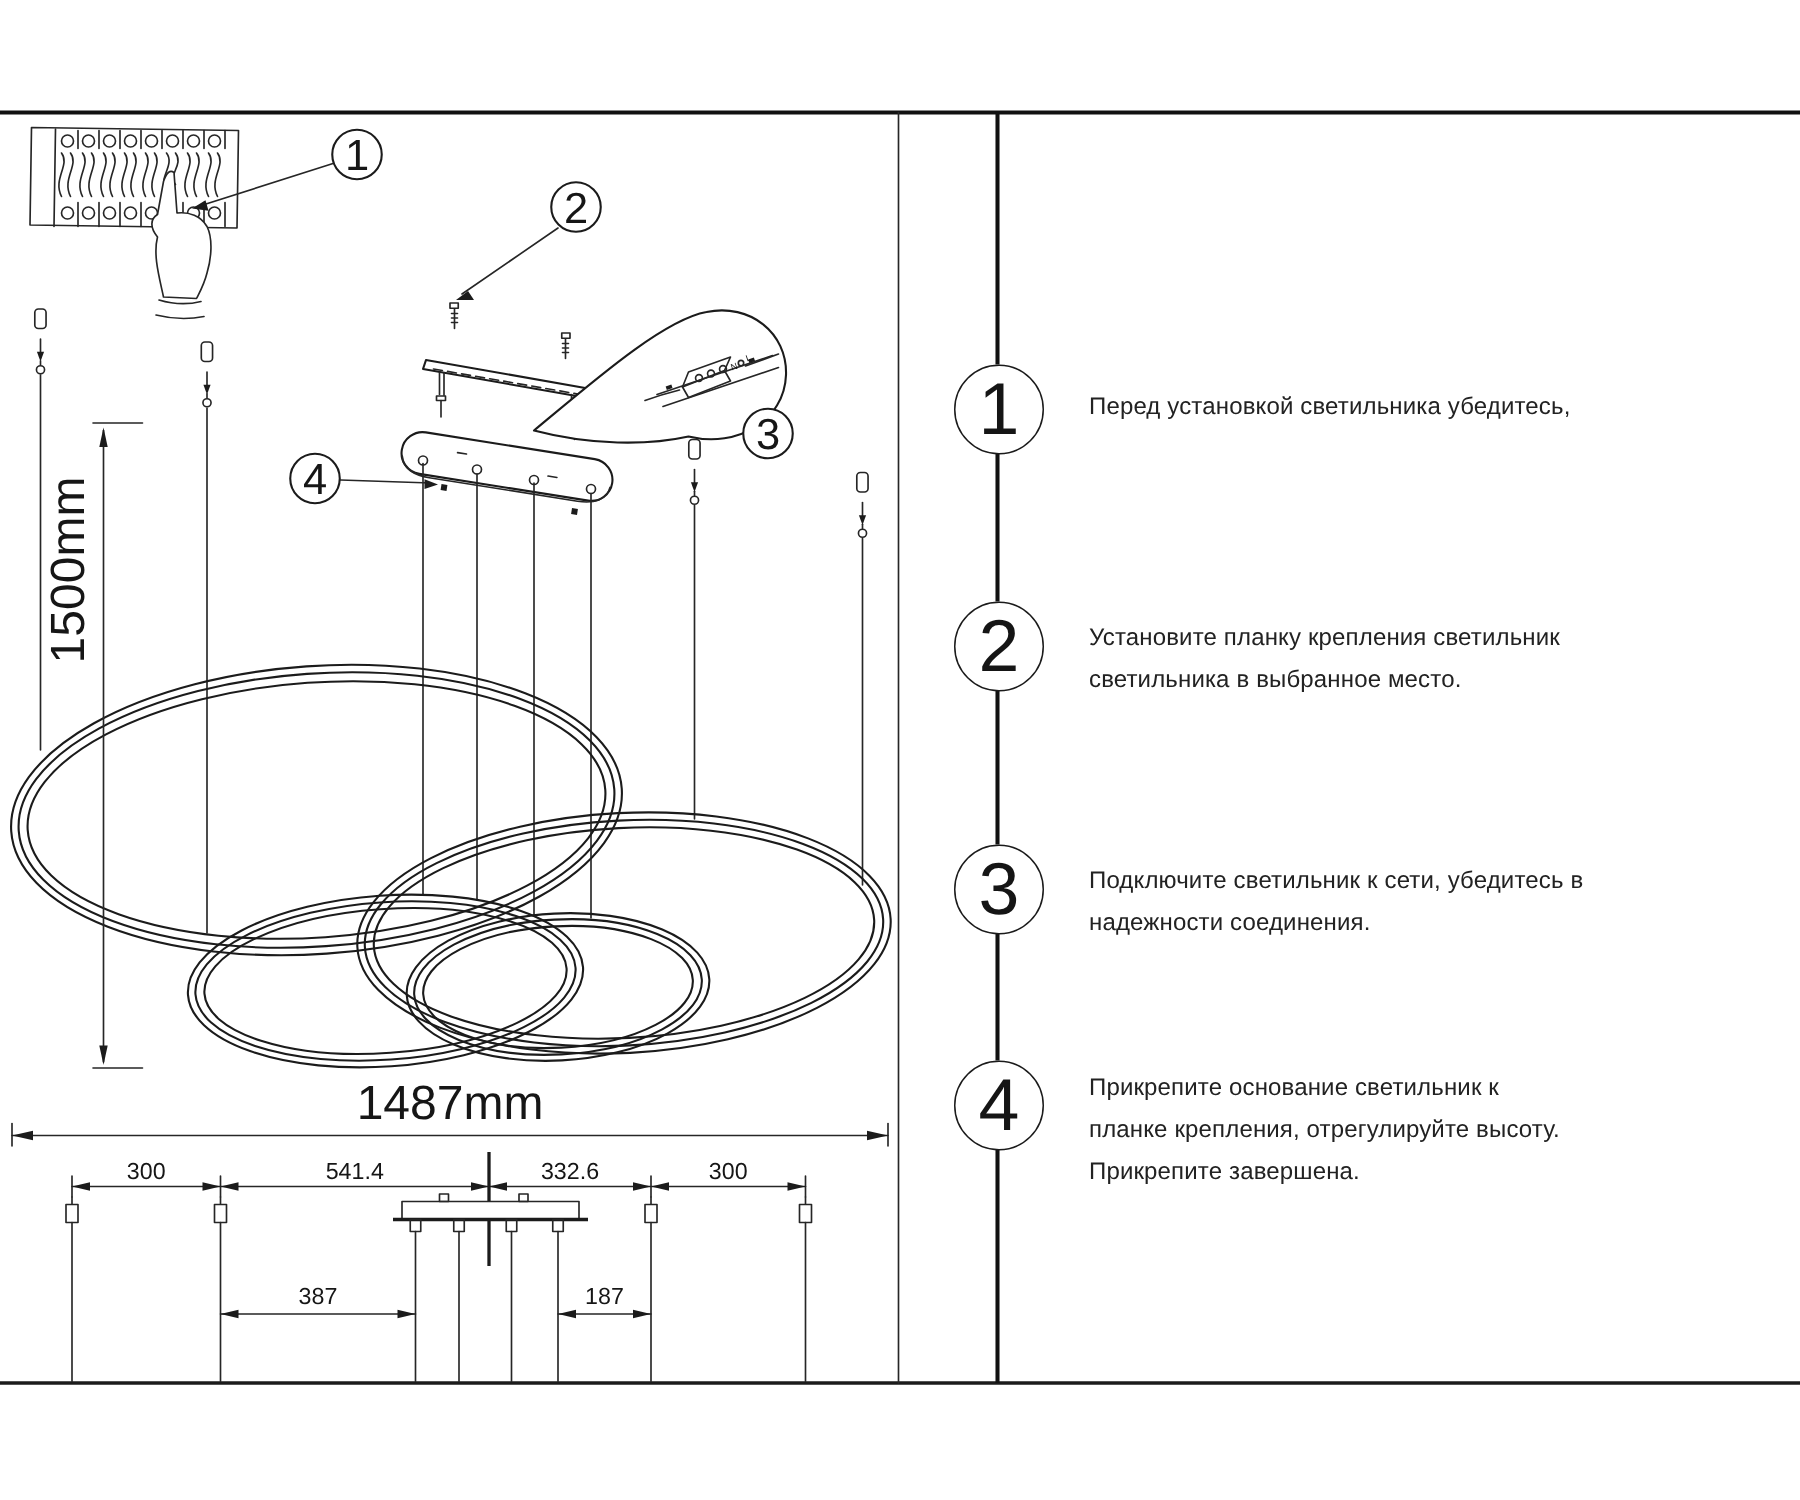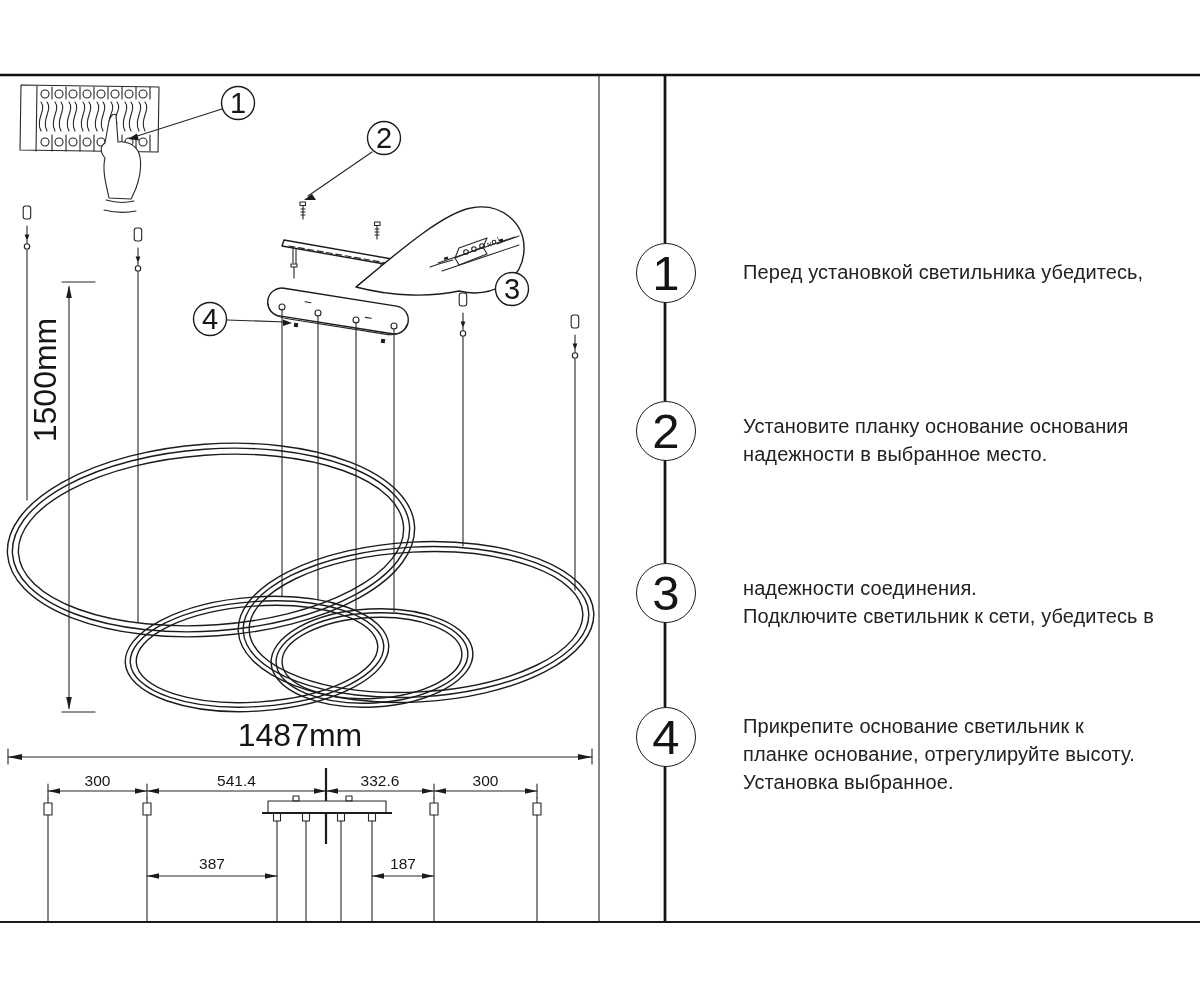--- a/index.html
+++ b/index.html
@@ -3,21 +3,21 @@
 <meta charset="utf-8">
 <style>
   html,body{margin:0;padding:0;background:#e8e8e8}
   .page{position:relative;width:1200px;height:1000px;background:#ffffff;
         font-family:"Liberation Sans",sans-serif;color:#1b1b1b;overflow:hidden}
   .page svg{position:absolute;left:0;top:0}
   
   .step-circle{position:absolute;left:636px;width:58px;height:58px;border:1.8px solid #1b1b1b;
                border-radius:50%;background:#fff;display:flex;align-items:center;justify-content:center;
                font-size:49px;line-height:1;z-index:2;color:#151515}
-  .step-text{position:absolute;left:743px;width:448px;font-size:20px;line-height:28px;
+  .step-text{position:absolute;left:726px;width:448px;font-size:16px;line-height:28px;
              letter-spacing:.1px;z-index:2;color:#222}
   
   .ln{fill:none;stroke:#1b1b1b;stroke-width:1.4;stroke-linecap:round;stroke-linejoin:round}
   .lnt{fill:none;stroke:#262626;stroke-width:1.1;stroke-linecap:round;stroke-linejoin:round}
   .ln2{fill:none;stroke:#1b1b1b;stroke-width:2.2;stroke-linecap:butt}
   .ln3{fill:none;stroke:#111;stroke-width:2.7;stroke-linecap:butt}
   .fl{fill:#1b1b1b;stroke:none}
   .wh{fill:#ffffff}
   text{fill:#161616;font-family:"Liberation Sans",sans-serif}
   .t32{font-size:32px}
@@ -323,35 +323,35 @@
     <span>1</span>
   </div>
   <div class="step-text" style="top:258px">
     <div>Перед установкой светильника убедитесь,</div>
   </div>
 
   <div class="step-circle" style="top:401px">
     <span>2</span>
   </div>
   <div class="step-text" style="top:412px">
-    <div>Установите планку основание основания</div>
-    <div>надежности в выбранное место.</div>
+    <div>Установите планку крепления светильник</div>
+    <div>светильника в выбранное место.</div>
   </div>
 
   <div class="step-circle" style="top:563px">
     <span>3</span>
   </div>
   <div class="step-text" style="top:574px">
+    <div>Подключите светильник к сети, убедитесь в</div>
     <div>надежности соединения.</div>
-    <div>Подключите светильник к сети, убедитесь в</div>
   </div>
 
   <div class="step-circle" style="top:707px">
     <span>4</span>
   </div>
   <div class="step-text" style="top:712px">
     <div>Прикрепите основание светильник к</div>
-    <div>планке основание, отрегулируйте высоту.</div>
-    <div>Установка выбранное.</div>
+    <div>планке крепления, отрегулируйте высоту.</div>
+    <div>Прикрепите завершена.</div>
   </div>
 
 </div>
 </div>
 
 </body></html>

